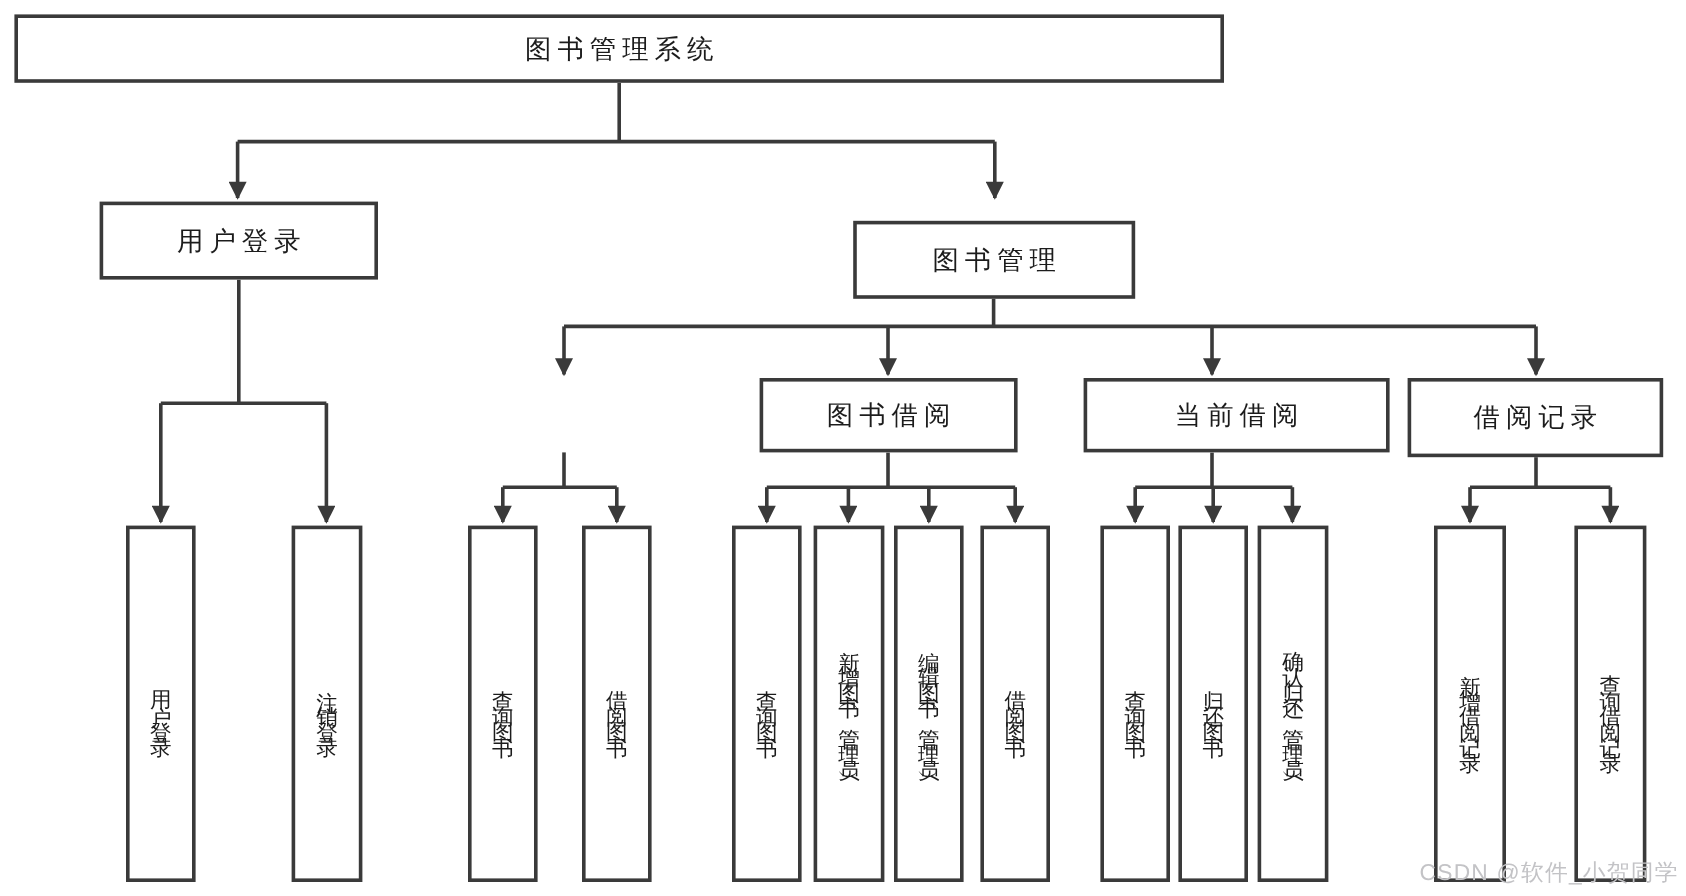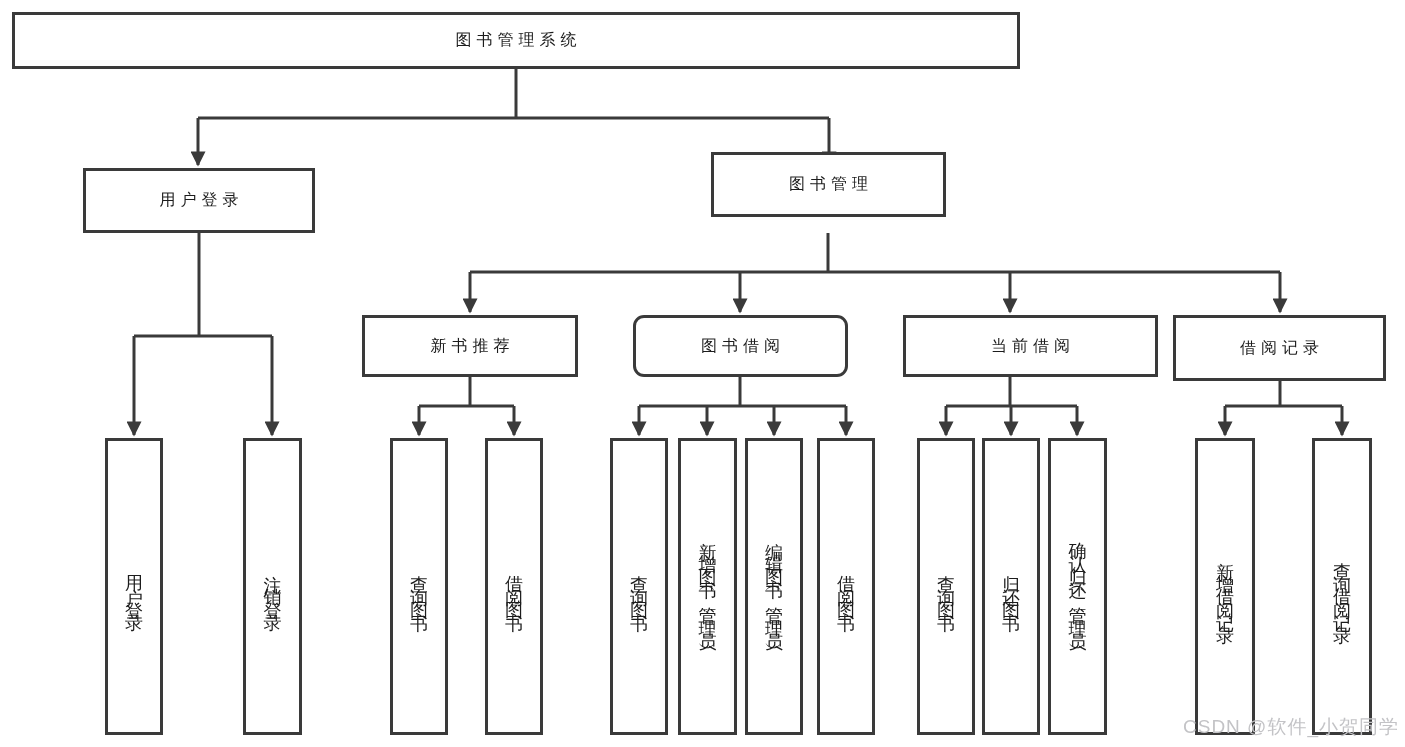--- a/index.html
+++ b/index.html
@@ -13,21 +13,21 @@
   .connectors { position:absolute; left:0; top:0; width:1405px; height:747px; }
   .box {
     position:absolute;
     box-sizing:border-box;
     background:#ffffff;
     border:3px solid #3a3a3a;
     display:flex;
     align-items:center;
     justify-content:center;
     color:#1c1c1c;
-    font-size:16px;
+    font-size:22px;
     letter-spacing:5px;
     text-indent:5px;
     white-space:nowrap;
     z-index:2;
   }
   .vbox {
     writing-mode:vertical-rl;
     text-orientation:mixed;
     letter-spacing:13px;
     text-indent:0;
@@ -108,24 +108,23 @@
       <polyline points="1280,377 1280,406"></polyline>
       <polyline points="1225,406 1342,406"></polyline>
       <line x1="1225" y1="406" x2="1225" y2="435" marker-end="url(#arrow)"></line>
       <line x1="1342" y1="406" x2="1342" y2="435" marker-end="url(#arrow)"></line>
     </g>
   </svg>
 
   <div class="box" style="left:12px; top:12px; width:1008px; height:57px;">图书管理系统</div>
 
   <div class="box" style="left:83px; top:168px; width:232px; height:65px;">用户登录</div>
-  <div class="box" style="left:711px; top:152px; width:235px; height:65px;">图书管理</div>
+  <div class="box" style="left:711px; top:184px; width:235px; height:65px;">图书管理</div>
 
-  <div class="box" style="left:362px; top:315px; width:216px; height:62px;">新书推荐</div>
-  <div class="box" style="left:633px; top:315px; width:215px; height:62px;border-radius:11px;">图书借阅</div>
+  <div class="box" style="left:633px; top:315px; width:215px; height:62px;">图书借阅</div>
   <div class="box" style="left:903px; top:315px; width:255px; height:62px;">当前借阅</div>
   <div class="box" style="left:1173px; top:315px; width:213px; height:66px;">借阅记录</div>
 
   <div class="box vbox" style="left:105px; top:438px; width:58px; height:297px;">用户登录</div>
   <div class="box vbox" style="left:243px; top:438px; width:59px; height:297px;">注销登录</div>
 
   <div class="box vbox" style="left:390px; top:438px; width:58px; height:297px;">查询图书</div>
   <div class="box vbox" style="left:485px; top:438px; width:58px; height:297px;">借阅图书</div>
 
   <div class="box vbox" style="left:610px; top:438px; width:58px; height:297px;">查询图书</div>

